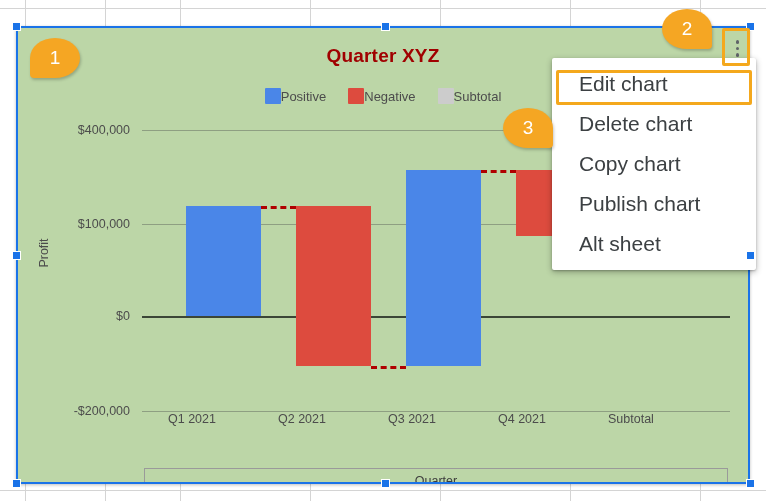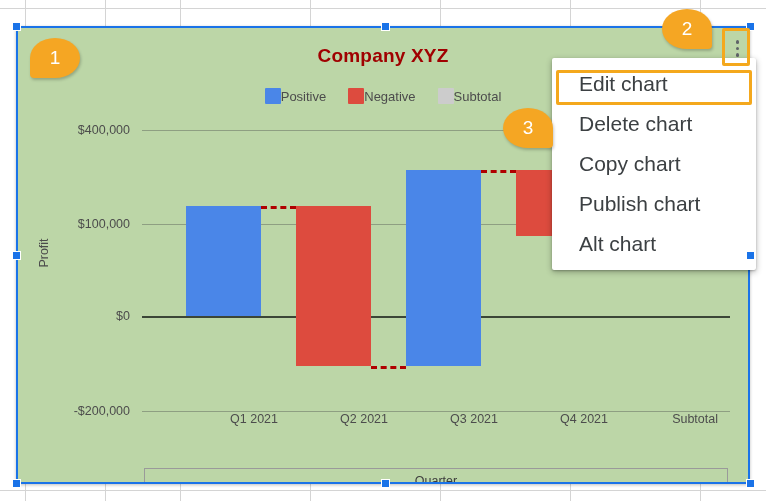--- a/index.html
+++ b/index.html
@@ -58,21 +58,21 @@
     position:absolute; height:1px; background:#7f8c75;
     opacity:0.75;
   }
   .gridline.zero { background:#3b4637; height:1.5px; opacity:1; }
   .ytick {
     position:absolute; font-size:12.5px; color:#4c4c4c;
     text-align:right; width:90px;
   }
   .xtick {
     position:absolute; font-size:12.5px; color:#4c4c4c;
-    text-align:right; width:110px; top:384px;
+    text-align:left; width:110px; top:384px;
   }
   .bar { position:absolute; }
   .bar.pos { background:#4a86e8; }
   .bar.neg { background:#dd4b3e; }
   .connector {
     position:absolute; height:0;
     border-top:3px dashed #b00000;
   }
 
   .y-axis-title {
@@ -172,21 +172,21 @@
     <div class="gl-v" style="left:440px"></div>
     <div class="gl-v" style="left:570px"></div>
     <div class="gl-v" style="left:700px"></div>
     <div class="gl-h" style="top:8px"></div>
     <div class="gl-h" style="top:490px"></div>
   </div>
 
   <div class="chart-object">
     <div class="chart-inner">
 
-      <div class="chart-title">Company XYZ</div>
+      <div class="chart-title">Quarter XYZ</div>
 
       <div class="legend">
         <div class="legend-item">
           <span class="legend-swatch" style="background:#4a86e8"></span>
           <span class="legend-label">Positive</span>
         </div>
         <div class="legend-item">
           <span class="legend-swatch" style="background:#dd4b3e"></span>
           <span class="legend-label">Negative</span>
         </div>
@@ -257,21 +257,21 @@
     <div class="ctx-item">
       <span>Delete chart</span>
     </div>
     <div class="ctx-item">
       <span>Copy chart</span>
     </div>
     <div class="ctx-item">
       <span>Publish chart</span>
     </div>
     <div class="ctx-item">
-      <span>Alt chart</span>
+      <span>Alt sheet</span>
     </div>
   </div>
 
   <div class="dots-highlight"></div>
   <div class="menu-highlight"></div>
 
   <div class="callout" style="left:30px; top:38px">
     <div class="drop">
       <span class="num">1</span>
     </div>

